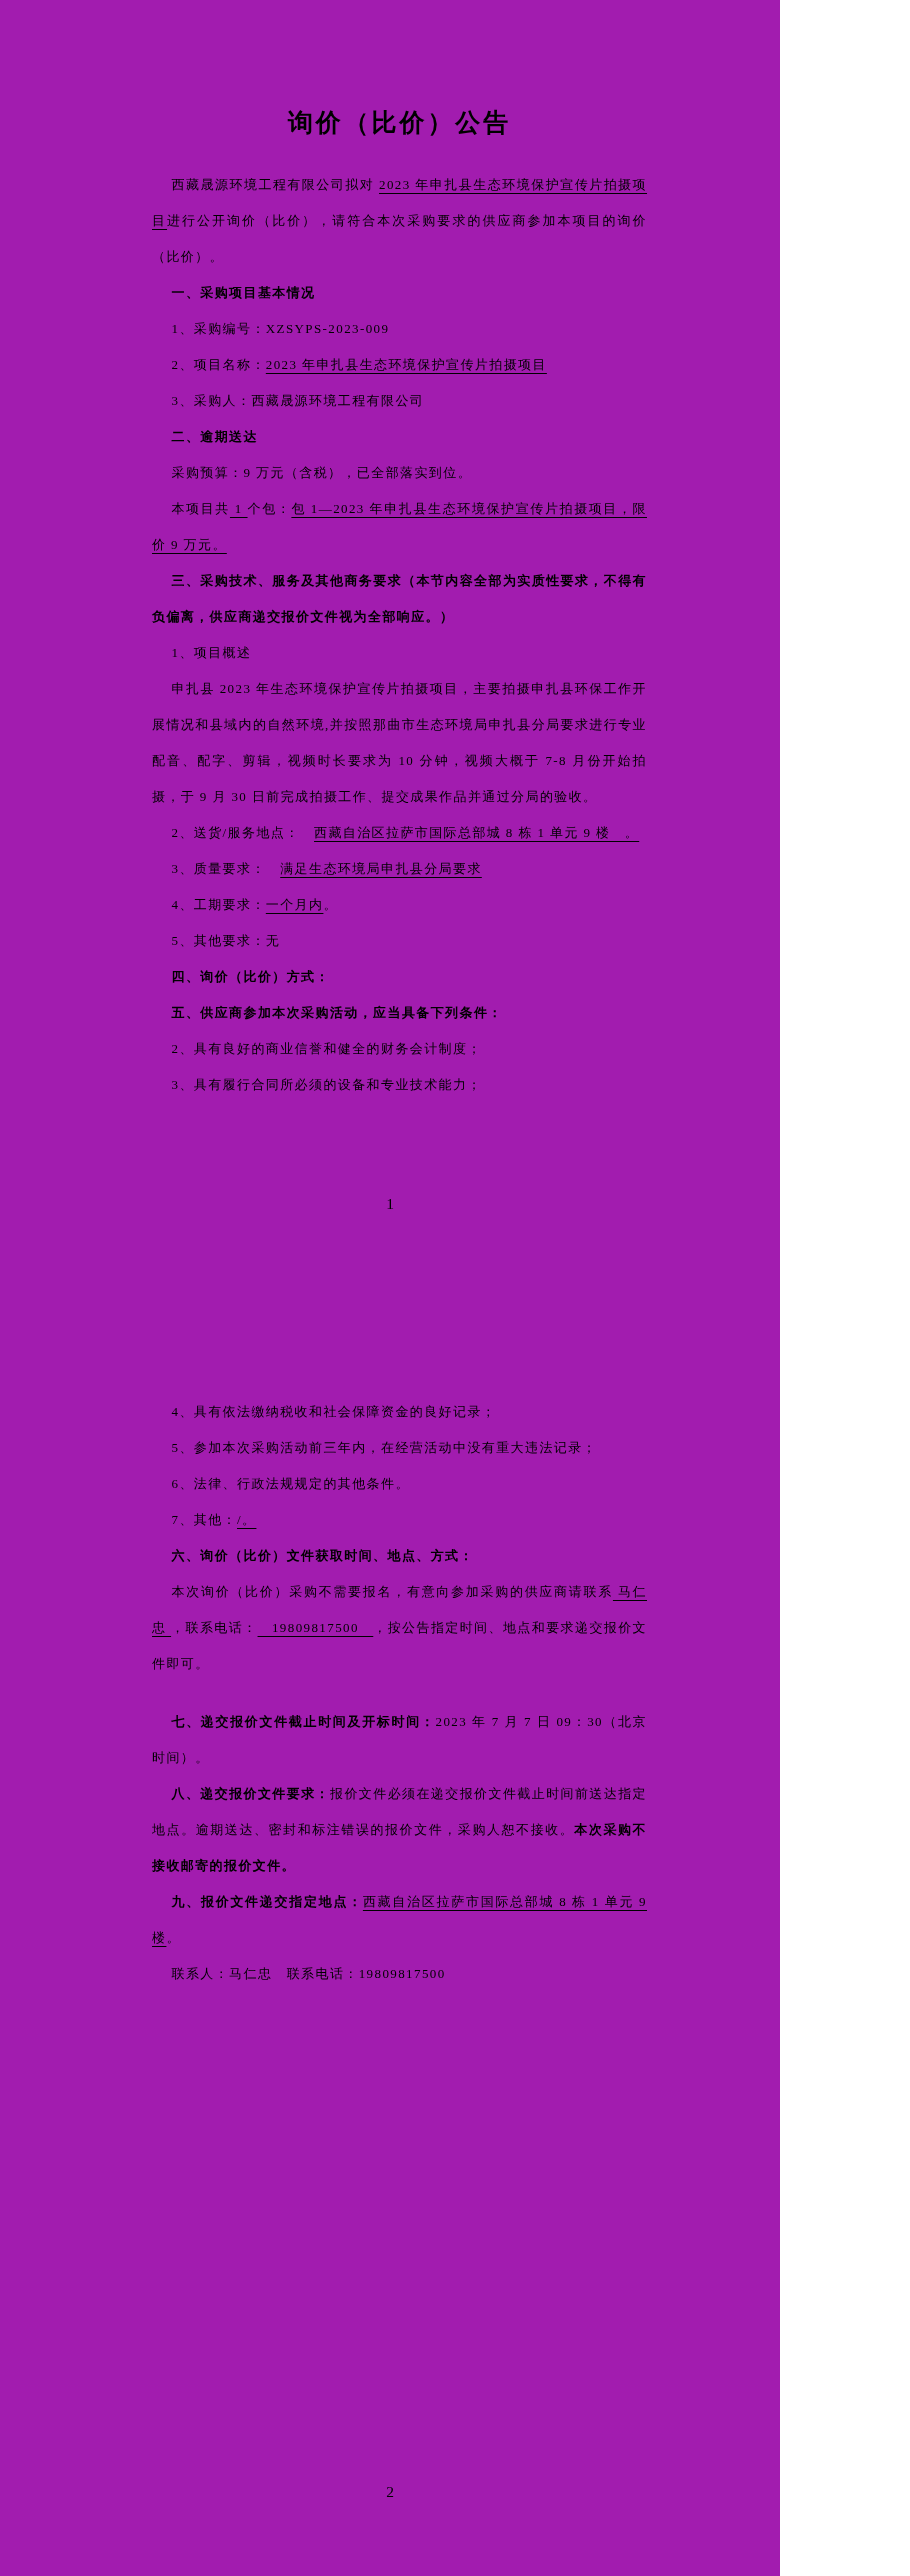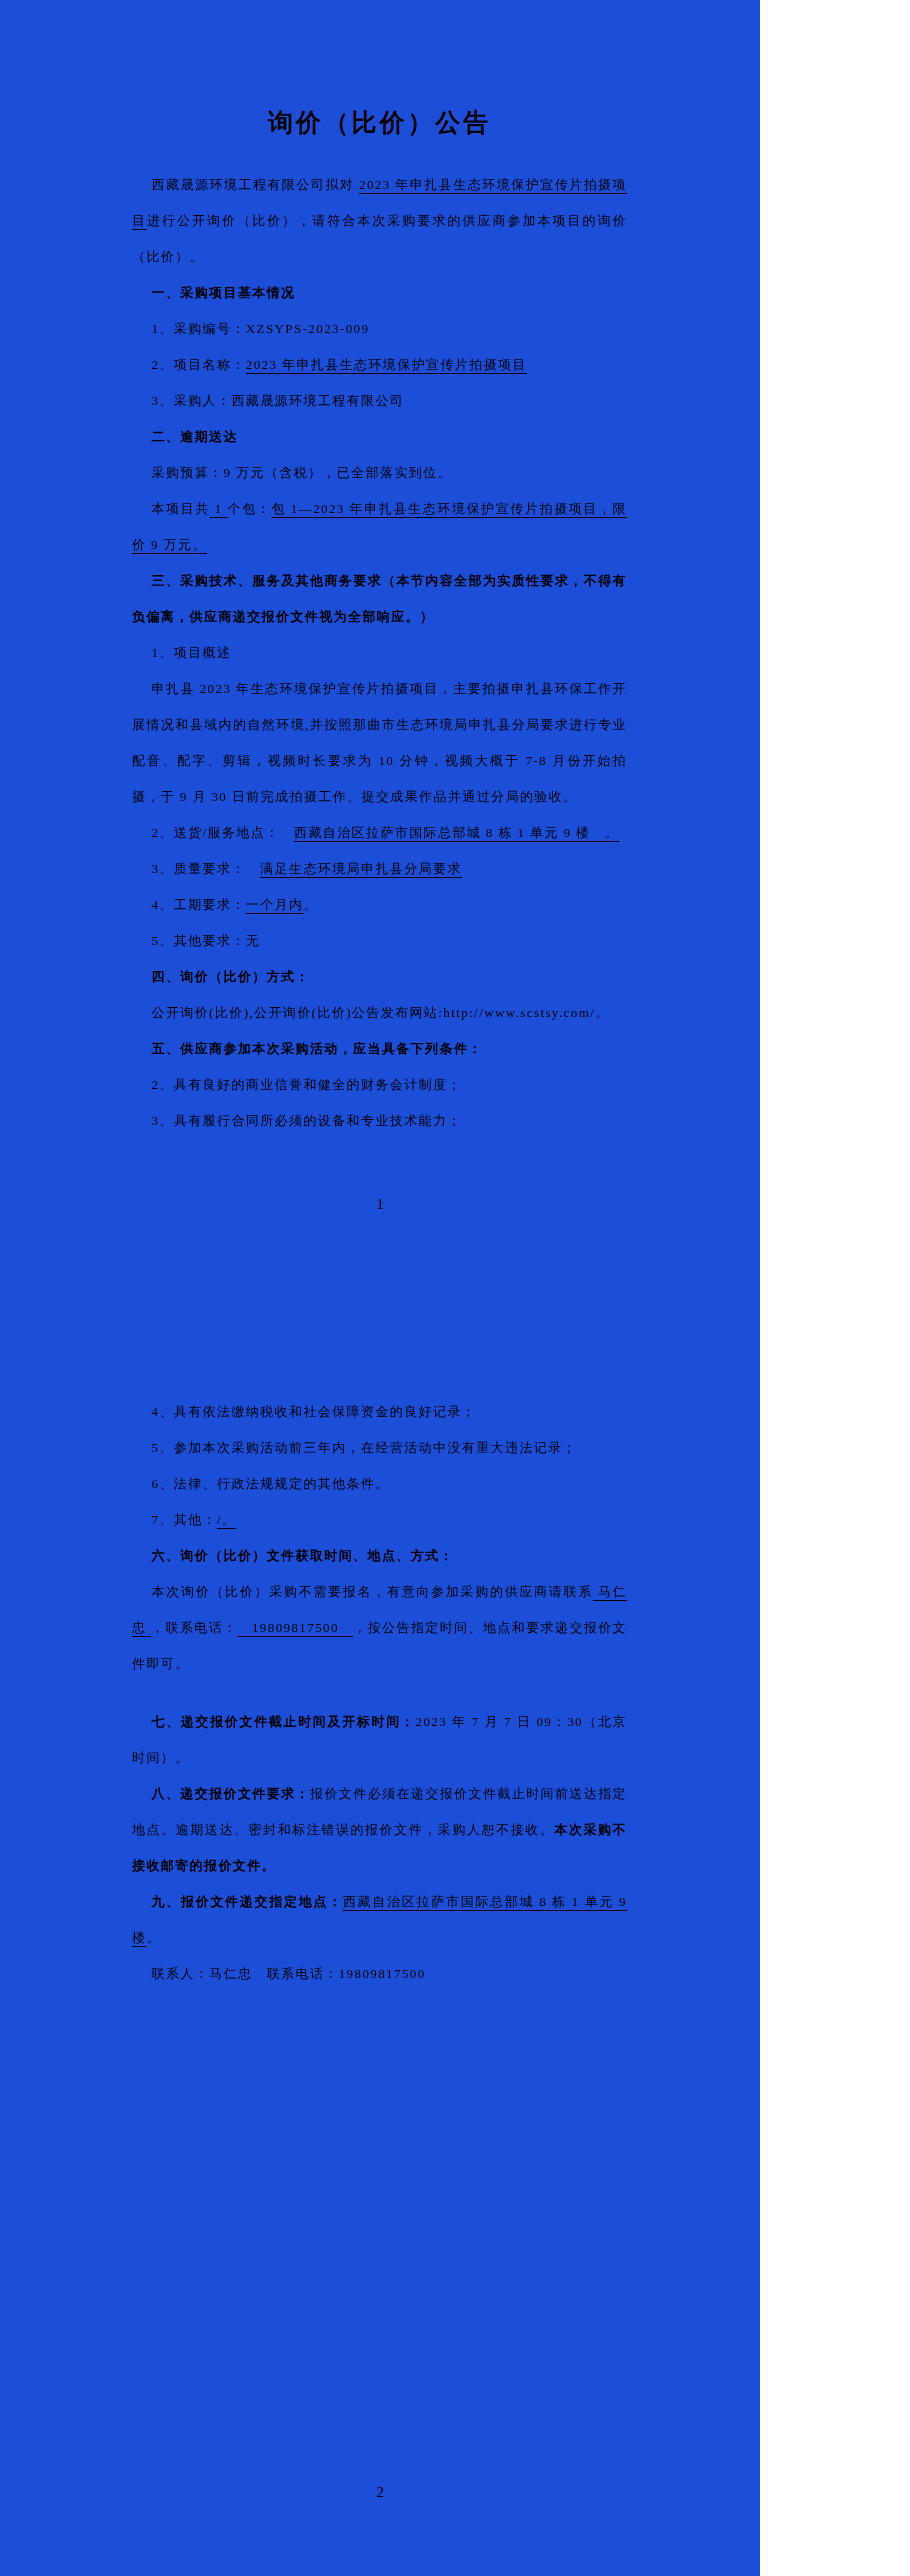--- a/index.html
+++ b/index.html
@@ -1,17 +1,17 @@
 <!DOCTYPE html>
 <html lang="zh" style="font-size:9.2px"><head>
 <meta charset="utf-8">
 <style>
   html,body{margin:0;padding:0;background:#ffffff;color:#000000;}
   body{width:910px;font-family:"Liberation Serif","DejaVu Serif",serif;}
-  .page{position:relative;width:760px;height:1288px;background:#1d4ed8;overflow:hidden;}
+  .page{position:relative;width:760px;height:1288px;background:#a21caf;overflow:hidden;padding-left:20px;}
   .content{padding:103px 133px 0 132px;}
   .content.p2{padding-top:106px;}
   .doc-title{margin:0 0 24px 0;font-size:25px;line-height:40px;font-weight:bold;text-align:center;letter-spacing:2.9px;}
   .para{margin:0;font-size:13px;line-height:36px;letter-spacing:1.4px;text-indent:19.5px;text-align:justify;}
   .hd{font-weight:bold;}
   .b{font-weight:bold;}
   .u{text-decoration:underline;text-underline-offset:4px;text-decoration-thickness:1.1px;}
   .gap-before{margin-top:22px;}
   .page-number{position:absolute;left:0;bottom:76px;width:100%;text-align:center;font-size:15.5px;line-height:17px;}
 </style>
@@ -30,21 +30,20 @@
     <p class="para">采购预算：9 万元（含税），已全部落实到位。</p>
     <p class="para"><span>本项目共</span><span class="u"> 1 </span><span>个包：</span><span class="u">包 1—2023 年申扎县生态环境保护宣传片拍摄项目，限价 9 万元。</span></p>
     <p class="para hd">三、采购技术、服务及其他商务要求（本节内容全部为实质性要求，不得有负偏离，供应商递交报价文件视为全部响应。）</p>
     <p class="para">1、项目概述</p>
     <p class="para">申扎县 2023 年生态环境保护宣传片拍摄项目，主要拍摄申扎县环保工作开展情况和县域内的自然环境,并按照那曲市生态环境局申扎县分局要求进行专业配音、配字、剪辑，视频时长要求为 10 分钟，视频大概于 7-8 月份开始拍摄，于 9 月 30 日前完成拍摄工作、提交成果作品并通过分局的验收。</p>
     <p class="para"><span>2、送货/服务地点：　</span><span class="u">西藏自治区拉萨市国际总部城 8 栋 1 单元 9 楼　。</span></p>
     <p class="para"><span>3、质量要求：　</span><span class="u">满足生态环境局申扎县分局要求</span></p>
     <p class="para"><span>4、工期要求：</span><span class="u">一个月内</span><span>。</span></p>
     <p class="para">5、其他要求：无</p>
     <p class="para hd">四、询价（比价）方式：</p>
-    <p class="para">公开询价(比价),公开询价(比价)公告发布网站:http://www.scstsy.com/。</p>
     <p class="para hd">五、供应商参加本次采购活动，应当具备下列条件：</p>
     <p class="para">2、具有良好的商业信誉和健全的财务会计制度；</p>
     <p class="para">3、具有履行合同所必须的设备和专业技术能力；</p>
   </div>
   <div class="page-number">1</div>
 </div>
 
 <div class="page">
   <div class="content p2">
     <p class="para">4、具有依法缴纳税收和社会保障资金的良好记录；</p>

